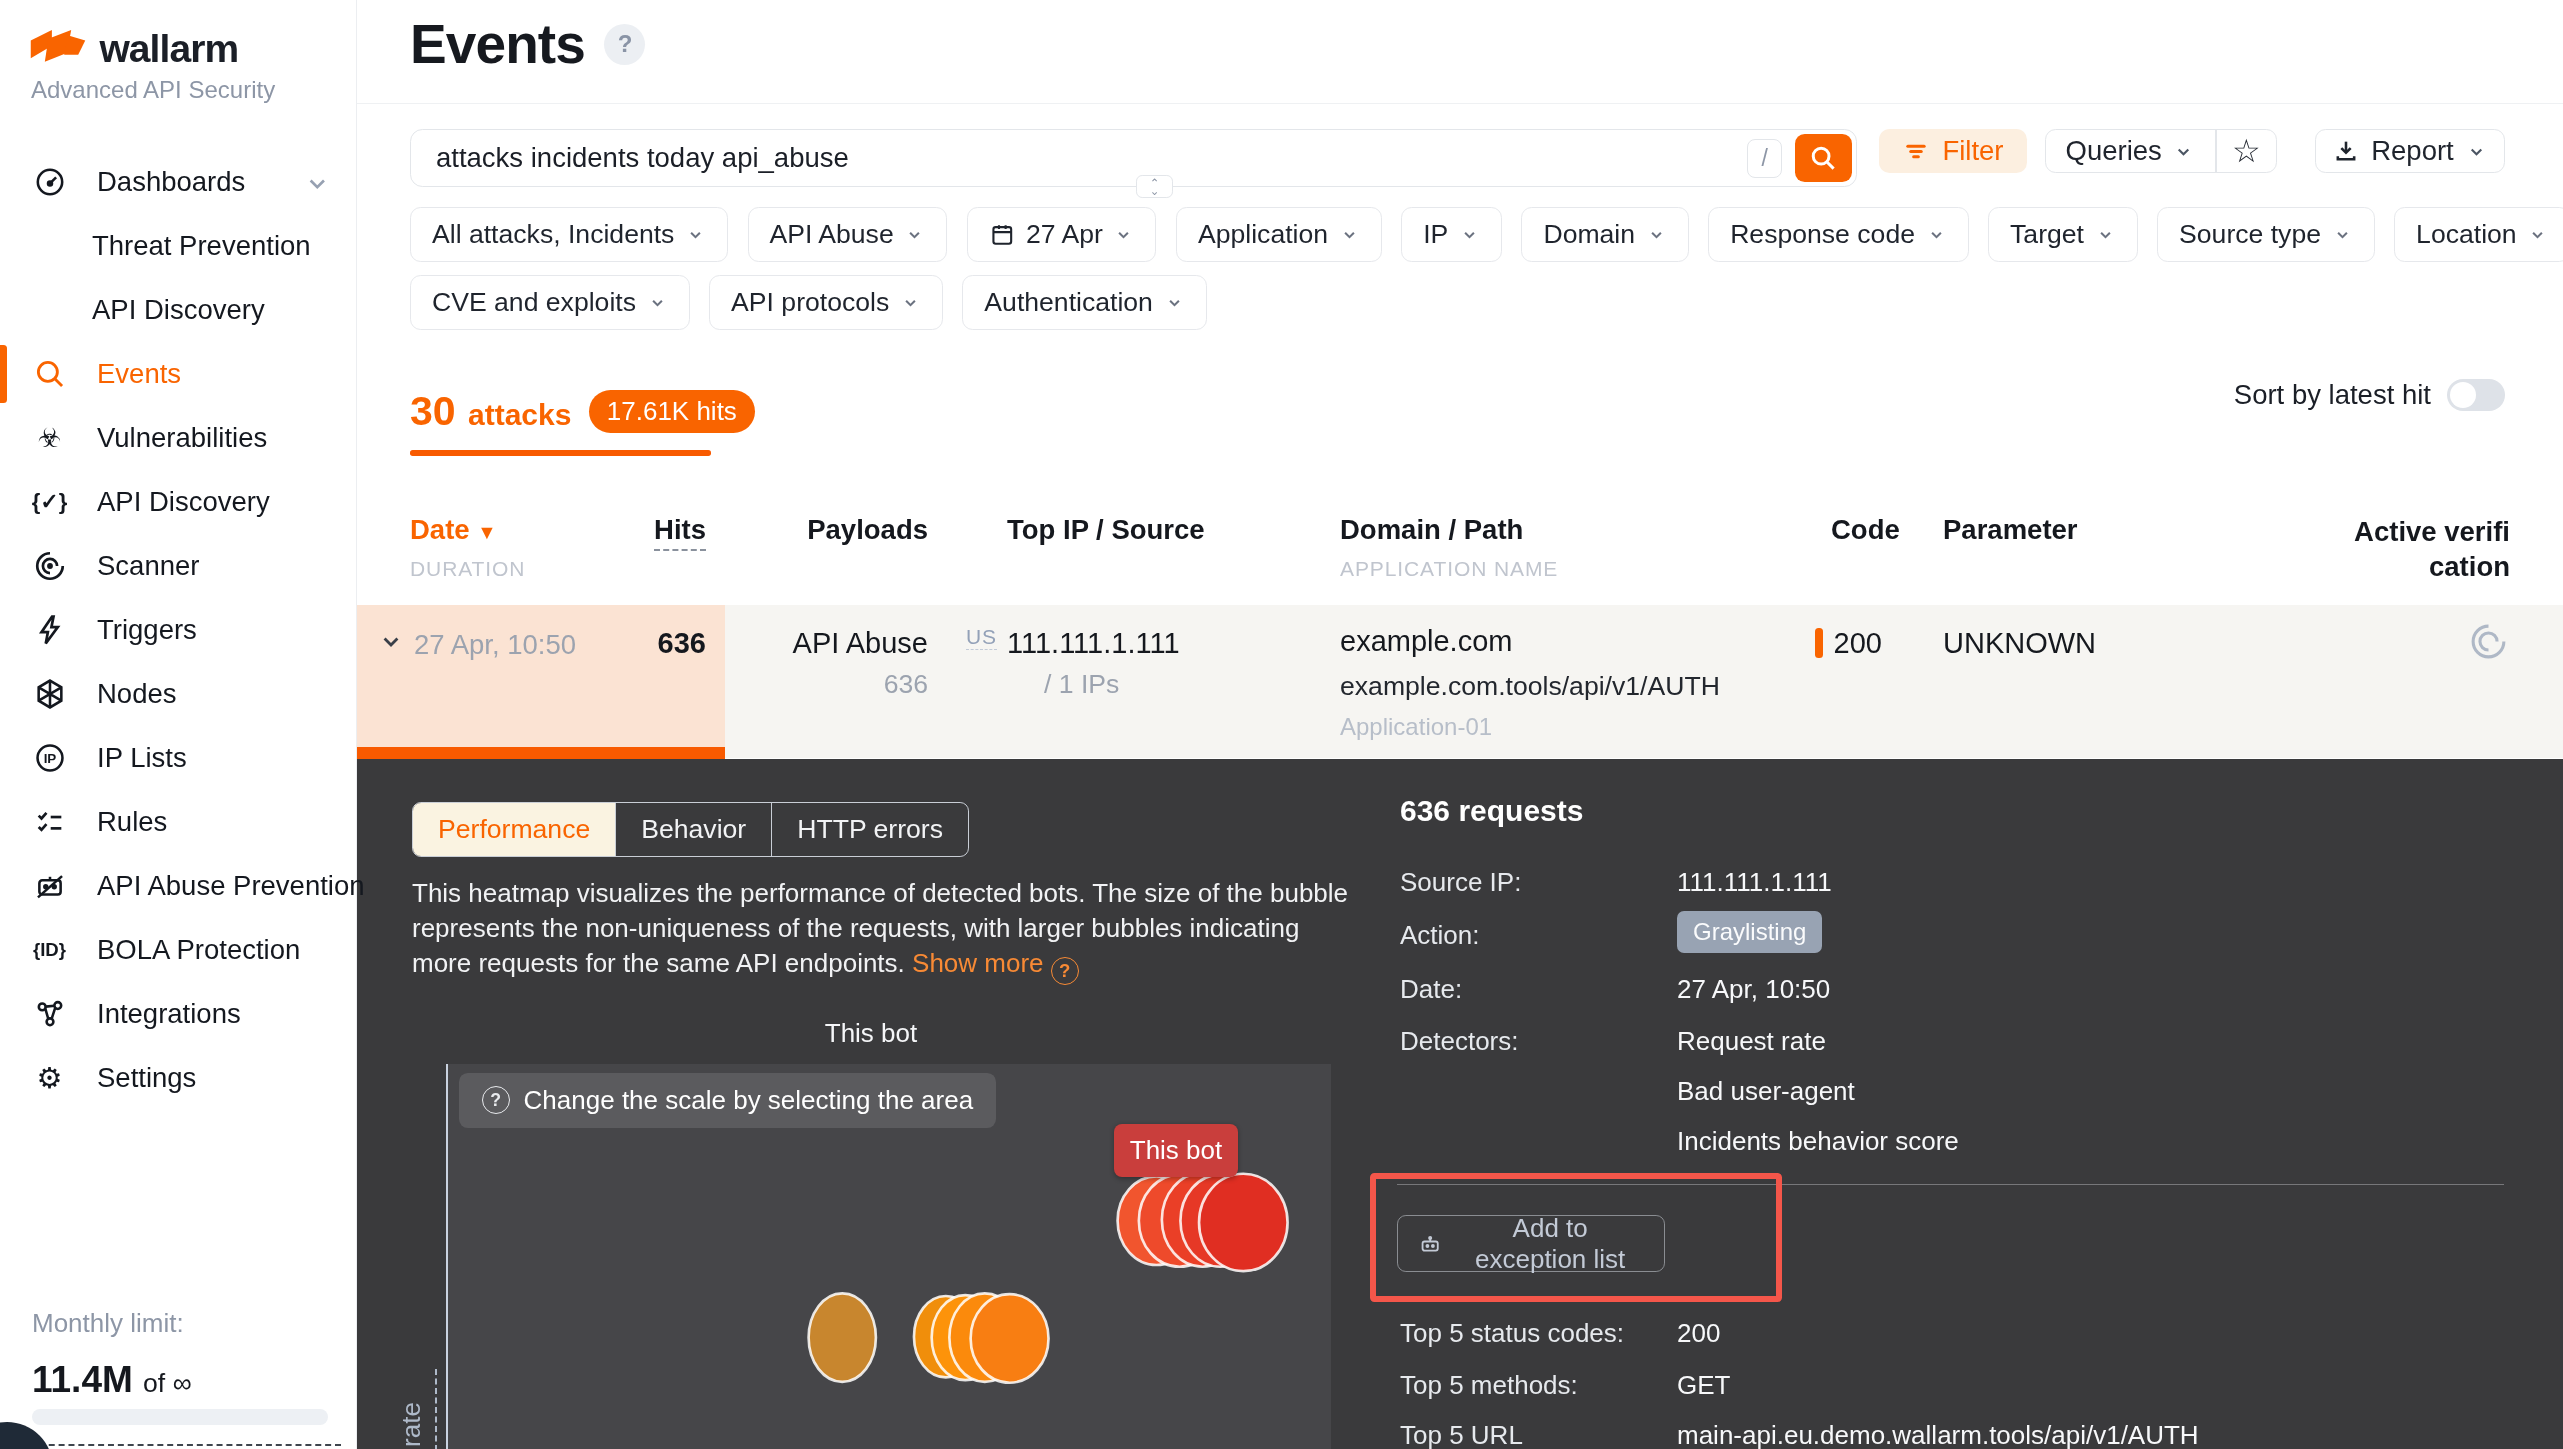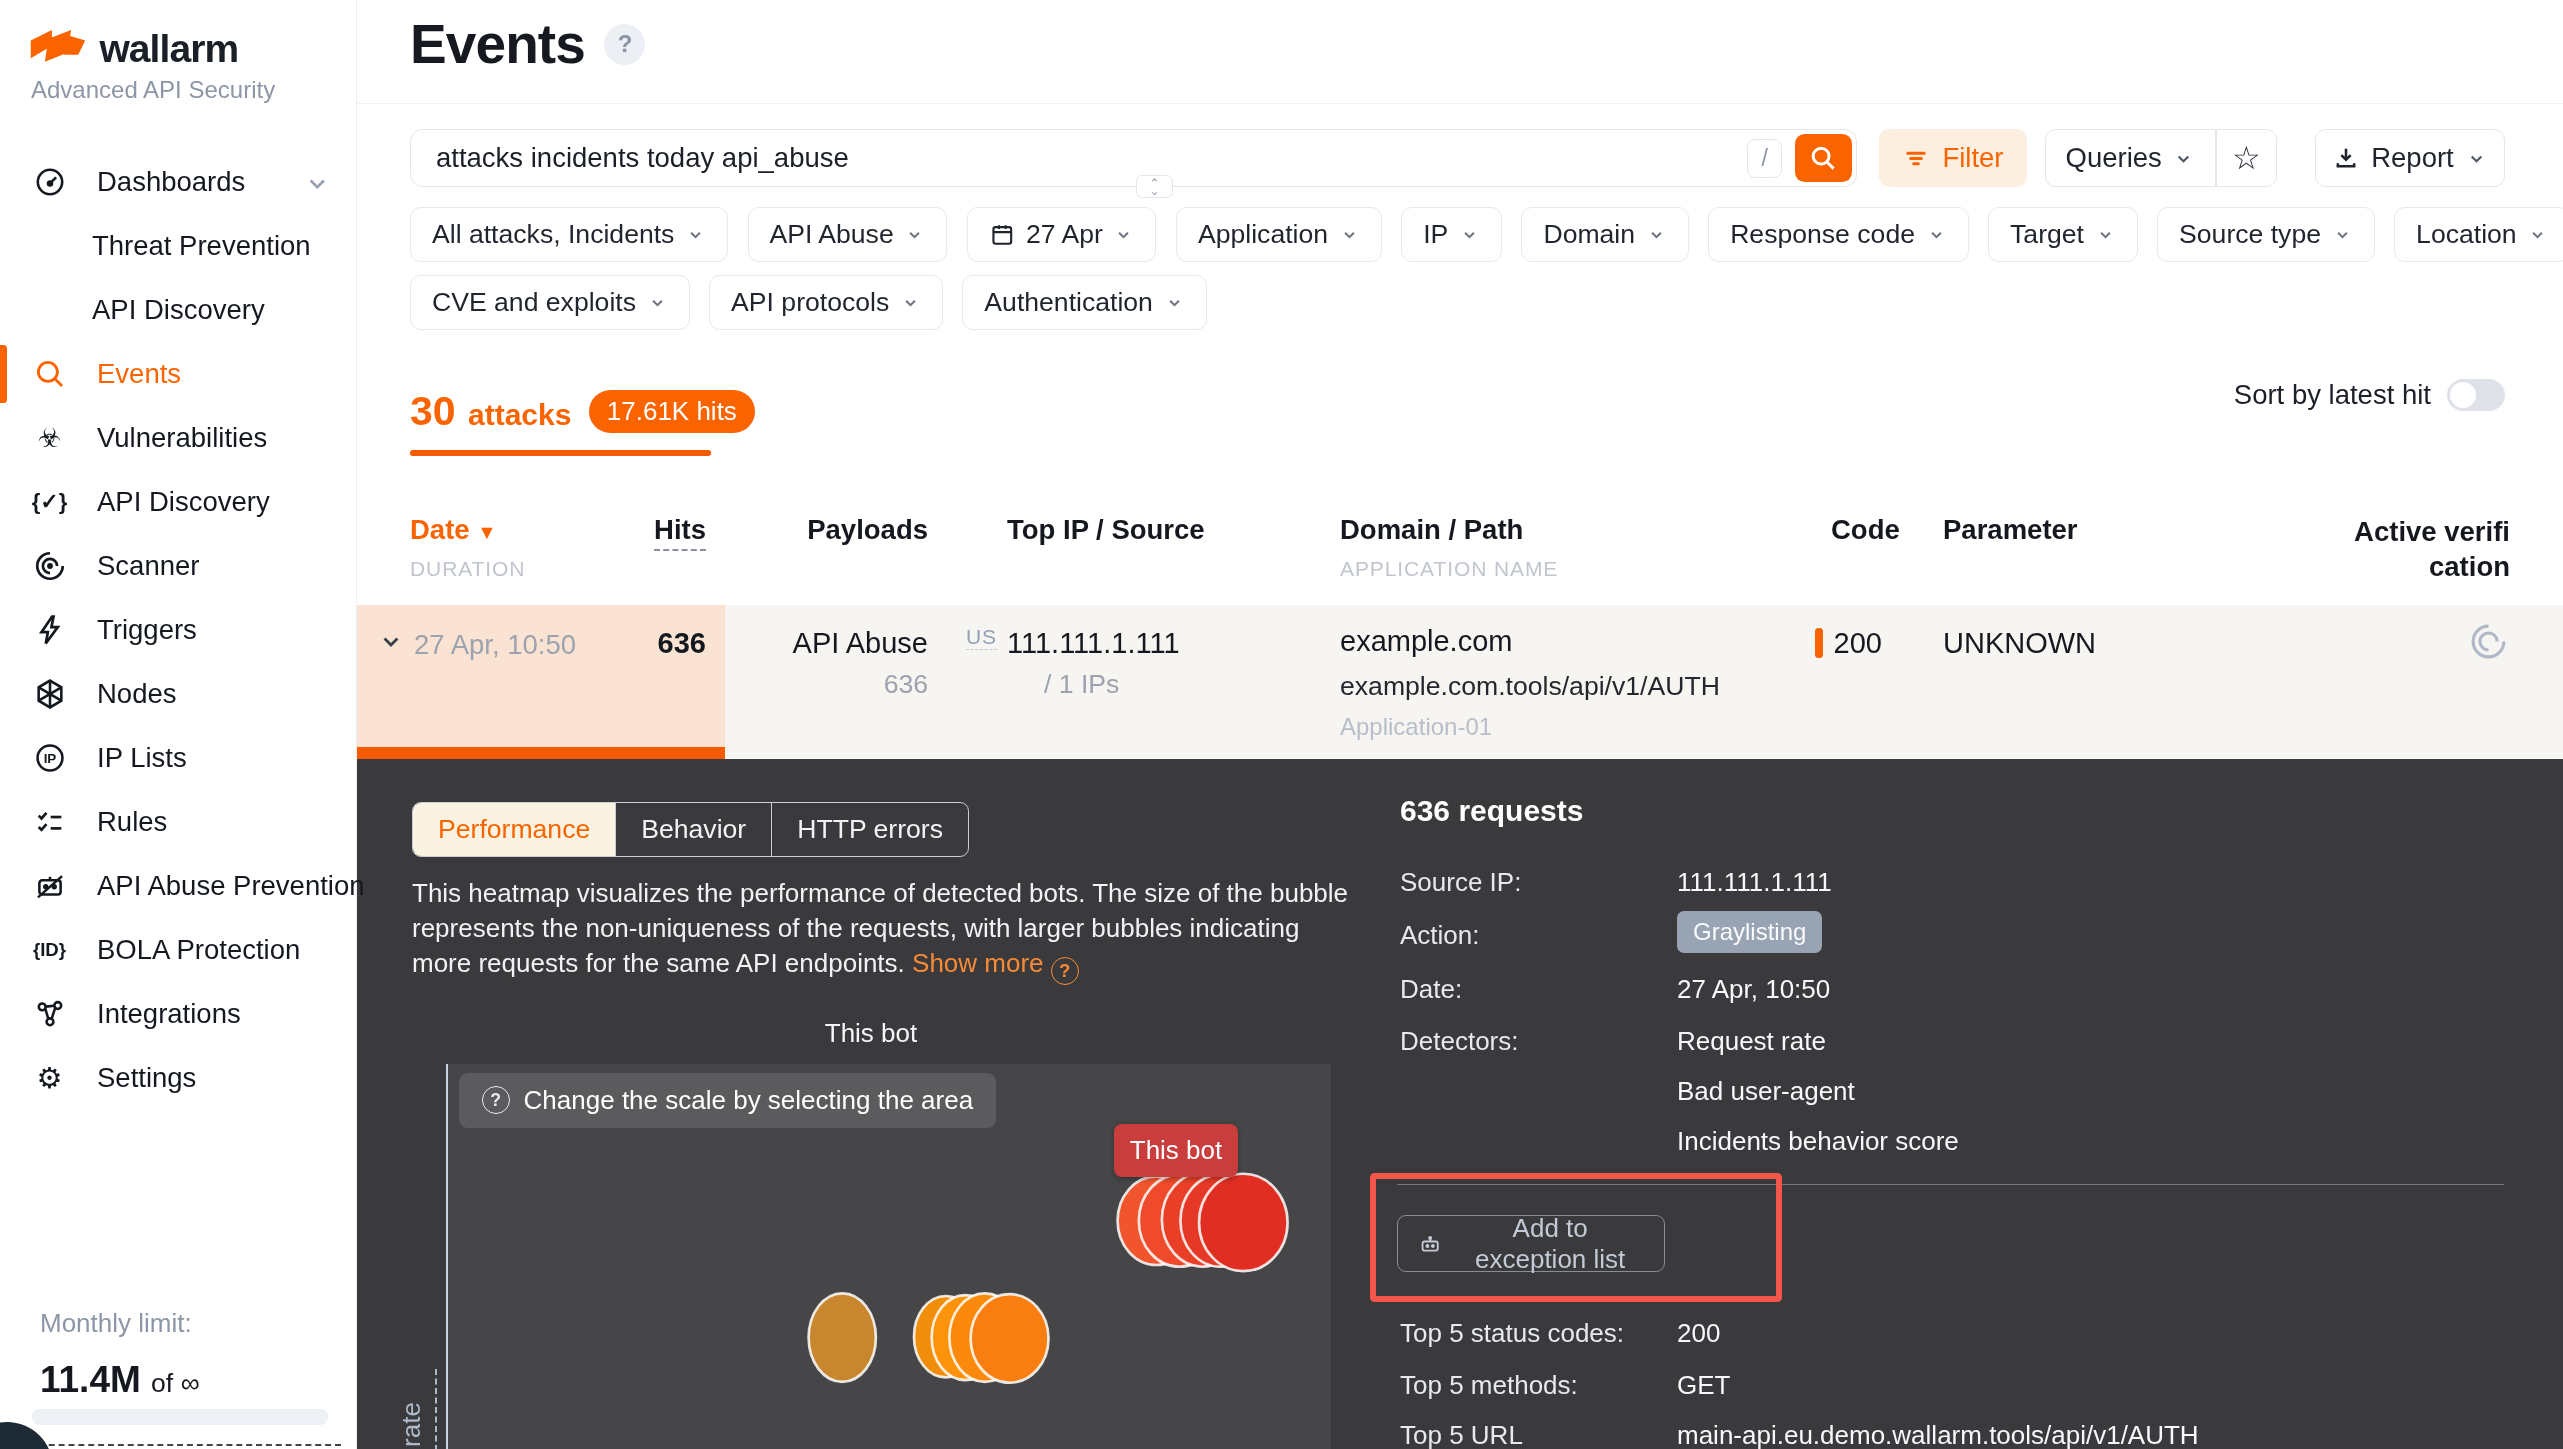--- a/index.html
+++ b/index.html
@@ -15,21 +15,21 @@
   #nav { position:absolute; left:0; top:150px; width:357px; }
   .nav-item { position:relative; height:64px; display:flex; align-items:center; padding-left:32px; cursor:pointer; color:#14181F; }
   .nav-icon { width:35px; height:35px; display:flex; align-items:center; justify-content:center; color:#14181F; flex:0 0 35px; }
   .nav-label { font-size:27.5px; margin-left:30px; white-space:nowrap; }
   .nav-sub .nav-label { margin-left:60px; }
   .nav-chevron { position:absolute; right:26.6px; top:19.5px; color:#97A1B2; }
   .nav-item.active { color:#F96400; }
   .nav-item.active .nav-icon { color:#F96400; }
   .active-bar { position:absolute; left:0; top:2.7px; width:7px; height:58px; background:#F96400; border-radius:0 3.5px 3.5px 0; }
   .glyph-icon { font-size:26.6px; line-height:1; }
-  #monthly { position:absolute; left:40px; top:1308px; }
+  #monthly { position:absolute; left:32px; top:1308px; }
   .monthly-label { font-size:26px; color:#8D96A6; }
   .monthly-value { margin-top:19.5px; font-size:37px; font-weight:bold; color:#15181E; }
   .monthly-of { font-size:26.6px; font-weight:normal; color:#15181E; }
   .monthly-bar { position:absolute; left:32px; top:1409px; width:296px; height:16px; border-radius:8px; background:#EDF0F4; }
   .chat-bubble { position:absolute; left:-39px; top:1422px; width:92px; height:92px; border-radius:50%; background:#1F2A37; }
   .bottom-dashes { position:absolute; left:29px; top:1444px; width:312px; border-top:2.7px dashed #3F454D; }
 
   
   #main { position:absolute; left:357px; top:0; width:2206px; height:1450px; }
   #page-title { position:absolute; left:53px; top:12.4px; display:flex; align-items:center; gap:19.5px; }
@@ -38,21 +38,21 @@
   #header-divider { position:absolute; left:0; top:103px; width:2206px; border-top:1.8px solid #EFF1F3; }
 
   
   #search-box { position:absolute; left:53px; top:129px; width:1447px; height:58px; border:1.8px solid #E3E6EA; border-radius:12.4px; background:#fff; display:flex; align-items:center; }
   #search-input { flex:1; border:none; outline:none; font-family:"Liberation Sans",sans-serif; font-size:27.5px; color:#1B1F27; padding:0 0 0 25px; background:transparent; }
   .slash-key { width:35px; height:39px; border:1.8px solid #E3E6EA; border-radius:8px; color:#8D96A6; font-size:23px; display:flex; align-items:center; justify-content:center; margin-right:12.4px; }
   .search-btn { width:57px; height:48px; background:#F96400; border:none; border-radius:9.7px; margin-right:4.4px; display:flex; align-items:center; justify-content:center; cursor:pointer; }
   #search-expander { position:absolute; left:779px; top:175px; width:37px; height:23px; background:#fff; border:1.8px solid #E3E6EA; border-radius:6.2px; display:flex; flex-direction:column; align-items:center; justify-content:center; color:#8D96A6; z-index:3; }
   #search-expander span { font-size:11.5px; line-height:8px; }
 
-  .toolbar-btn { position:absolute; top:129px; height:58px; display:flex; align-items:center; border-radius:10.6px; font-size:27.5px; cursor:pointer; }
+  .toolbar-btn { position:absolute; top:129px; height:44px; display:flex; align-items:center; border-radius:10.6px; font-size:27.5px; cursor:pointer; }
   #filter-btn { left:1522px; padding:0 23px; background:#FCEFE0; color:#F96400; gap:12.4px; }
   #queries-group { left:1688px; width:232px; border:1.8px solid #E3E6EA; background:#fff; color:#1F242D; }
   #queries-btn { display:flex; align-items:center; gap:10.6px; padding:0 19.5px; height:100%; }
   #queries-divider { width:1.8px; height:100%; background:#E3E6EA; }
   #star-btn { flex:1; display:flex; align-items:center; justify-content:center; height:100%; font-size:32px; color:#1F242D; }
   #report-btn { left:1958px; width:190px; border:1.8px solid #E3E6EA; background:#fff; color:#1F242D; justify-content:center; gap:11.5px; }
 
   
   .chip-row { position:absolute; left:53px; display:flex; gap:19.5px; }
   #chip-row-1 { top:207px; }

